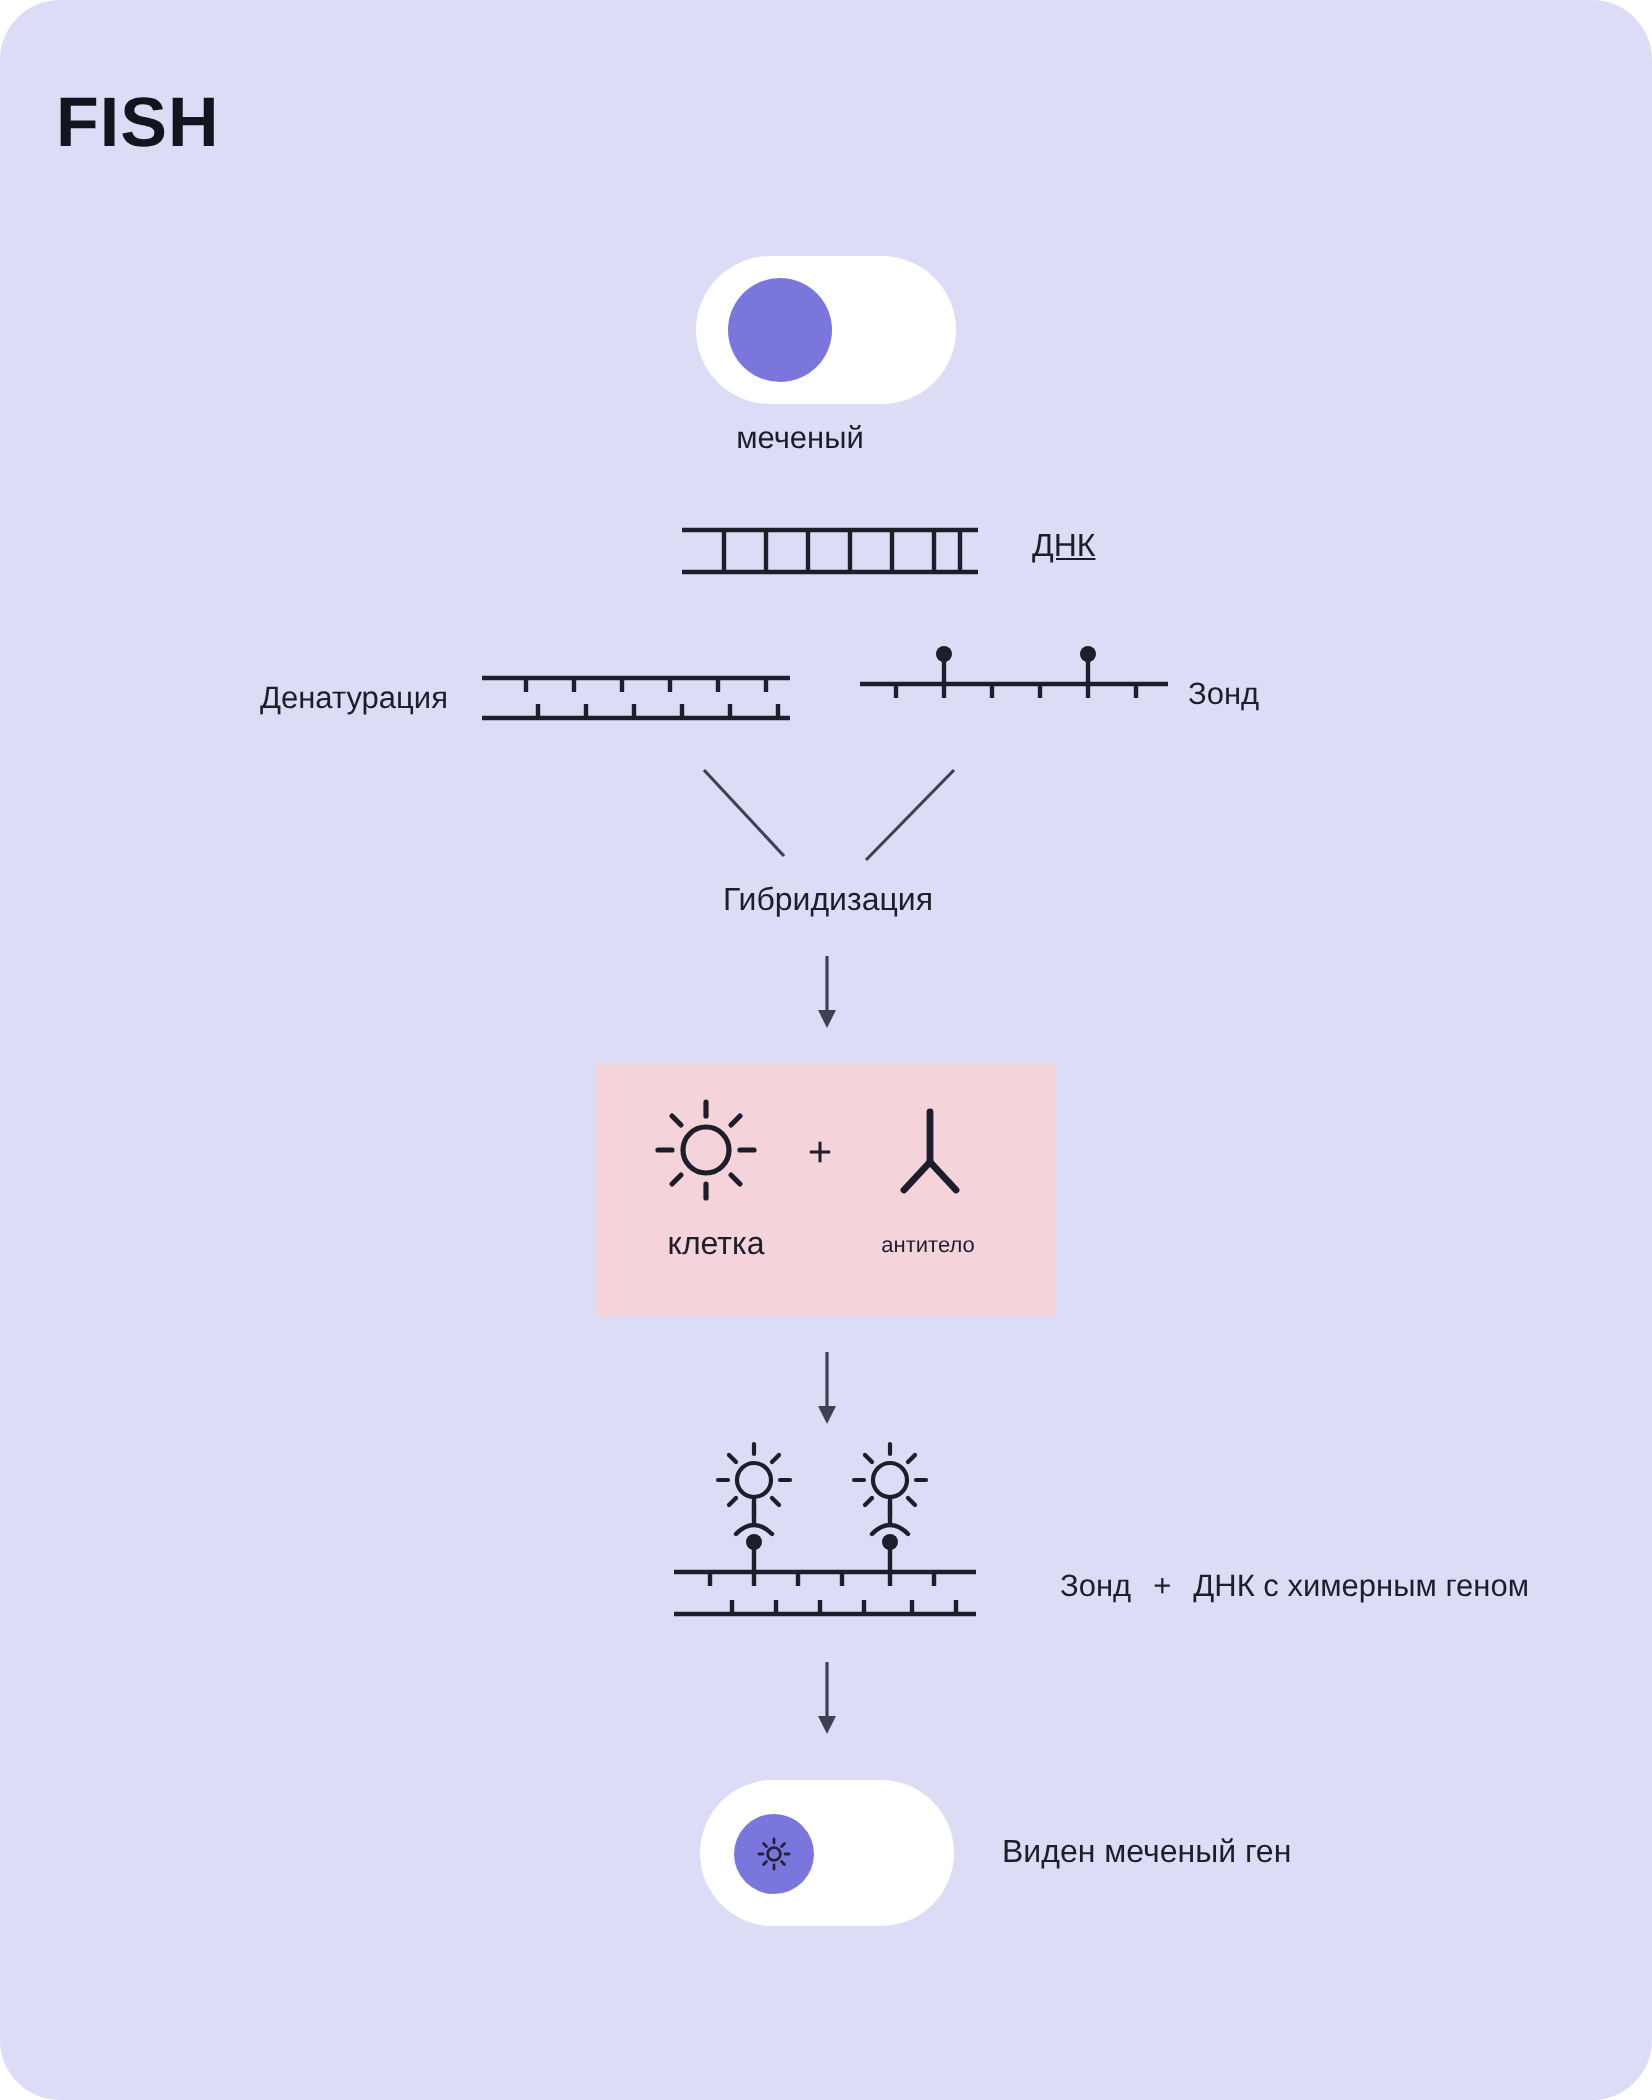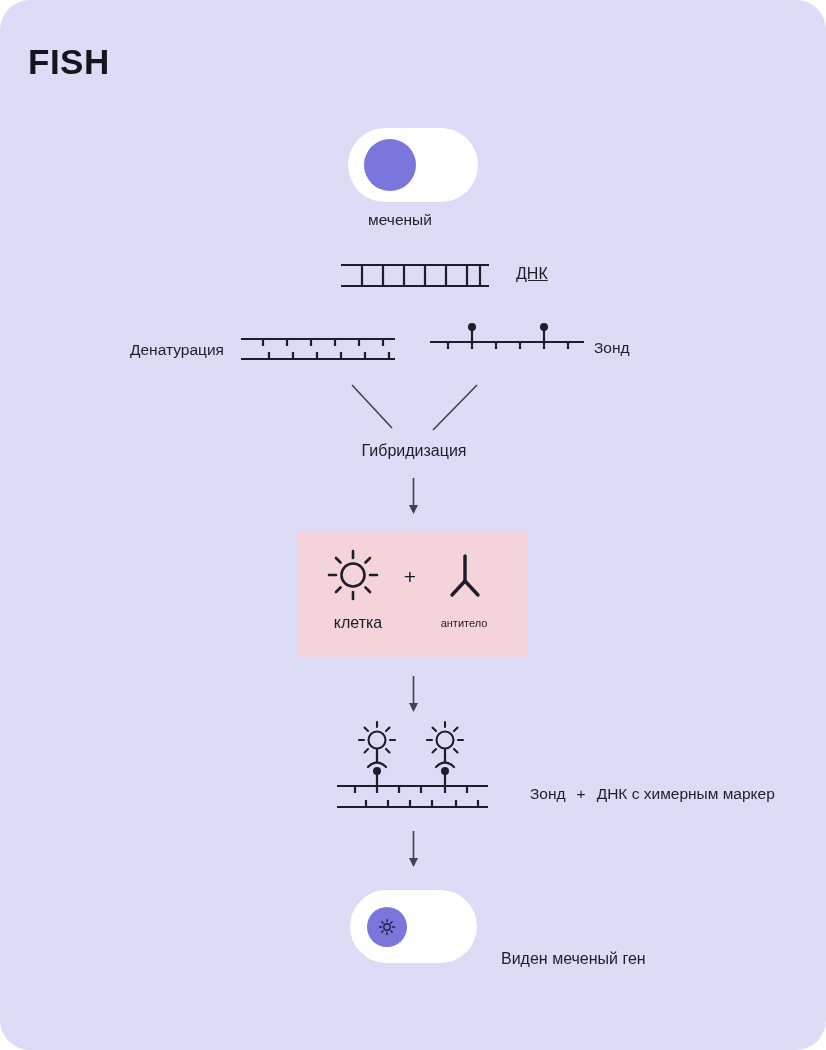--- a/index.html
+++ b/index.html
@@ -222,21 +222,21 @@
       <line x1="58" y1="92" x2="58" y2="85"></line>
       <line x1="80" y1="92" x2="80" y2="85"></line>
       <line x1="102" y1="92" x2="102" y2="85"></line>
       <line x1="126" y1="92" x2="126" y2="85"></line>
       <line x1="148" y1="92" x2="148" y2="85"></line>
     </g>
   </svg>
   <div class="result-line">
     <span>Зонд</span>
     <span>+</span>
-    <span>ДНК с химерным маркер</span>
+    <span>ДНК с химерным геном</span>
   </div>
 
   <svg class="abs" style="left:407px; top:830px;" width="13" height="38" viewBox="0 0 13 38">
     <line x1="6.5" y1="1" x2="6.5" y2="30" stroke="#3f3f55" stroke-width="1.6"></line>
     <polygon points="2,28 11,28 6.5,37" fill="#3f3f55"></polygon>
   </svg>
 
   <div class="pill" style="left:350px; top:890px; width:127px; height:73px;"></div>
   <div class="nucleus" style="left:367px; top:907px; width:40px; height:40px;"></div>
   <svg class="abs" style="left:378px; top:918px;" width="18" height="18" viewBox="0 0 18 18">
@@ -245,15 +245,15 @@
       <line x1="9" y1="1.5" x2="9" y2="3.5"></line>
       <line x1="9" y1="14.5" x2="9" y2="16.5"></line>
       <line x1="1.5" y1="9" x2="3.5" y2="9"></line>
       <line x1="14.5" y1="9" x2="16.5" y2="9"></line>
       <line x1="3.8" y1="3.8" x2="5.2" y2="5.2"></line>
       <line x1="12.8" y1="12.8" x2="14.2" y2="14.2"></line>
       <line x1="14.2" y1="3.8" x2="12.8" y2="5.2"></line>
       <line x1="5.2" y1="12.8" x2="3.8" y2="14.2"></line>
     </g>
   </svg>
-  <div class="label vcentered" style="left:501px; top:927px; font-size:16px;margin-top:32px;">Виден меченый ген</div>
+  <div class="label vcentered" style="left:501px; top:927px; font-size:16px;">Виден меченый ген</div>
 
 </div>
 
 </body></html>

